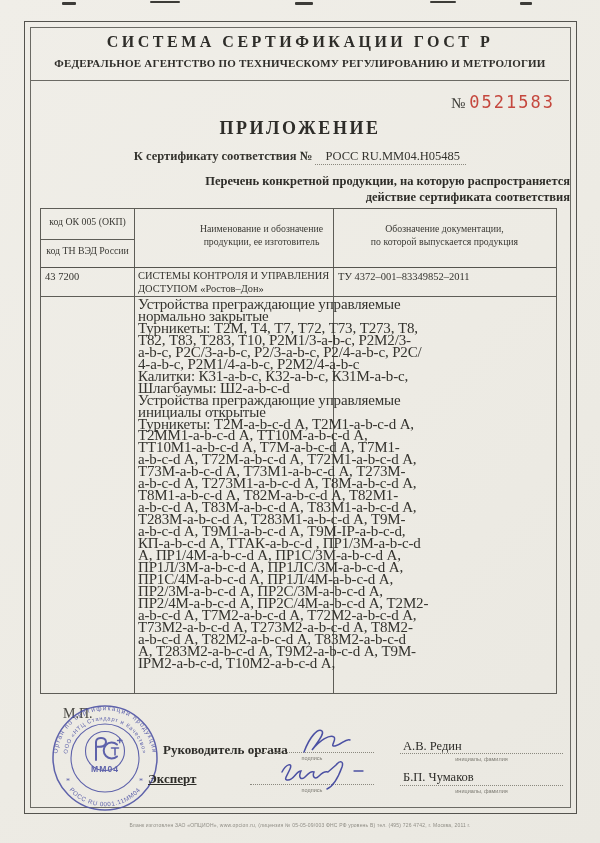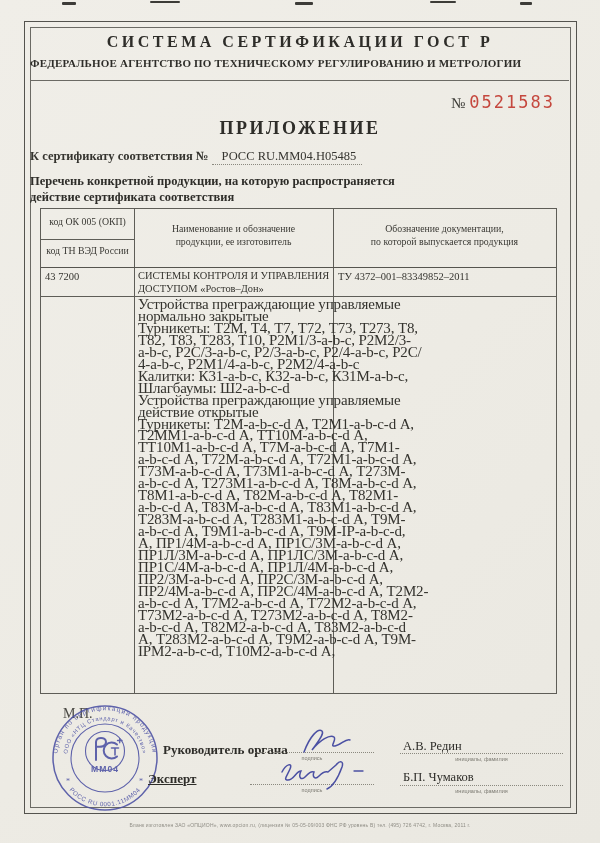--- a/index.html
+++ b/index.html
@@ -1,41 +1,41 @@
 <!DOCTYPE html>
 <html><head>
 <meta charset="utf-8">
 <style>
   html,body{margin:0;padding:0;}
   body{width:600px;height:843px;background:#e9e7e1;font-family:"Liberation Serif","DejaVu Serif",serif;color:#35342f;}
   .page{position:relative;width:600px;height:843px;background:linear-gradient(135deg,#f0eee8 0%,#edebe4 55%,#eae8e1 100%);overflow:hidden;}
   .frame-outer{position:absolute;left:24px;top:21px;width:551px;height:791px;border:1.6px solid #54534e;}
   .frame-inner{position:absolute;left:30px;top:27px;width:539px;height:779px;border:1px solid #6b6a64;}
   .hdr-title{position:absolute;left:30px;top:33px;width:540px;text-align:center;font-weight:bold;font-size:16px;letter-spacing:3.5px;color:#2e2d29;}
-  .hdr-sub{position:absolute;left:30px;top:57px;width:540px;text-align:left;font-weight:bold;font-size:11px;letter-spacing:0.2px;color:#2e2d29;}
+  .hdr-sub{position:absolute;left:30px;top:57px;width:540px;text-align:center;font-weight:bold;font-size:11px;letter-spacing:0.2px;color:#2e2d29;}
   .hdr-rule{position:absolute;left:31px;top:80px;width:538px;border-top:1px solid #6b6a64;}
   .num-line{position:absolute;left:0;top:92px;width:555px;text-align:right;}
   .num-label{font-size:15px;color:#3a3934;}
   .num-value{font-family:"DejaVu Sans Mono","Liberation Mono",monospace;font-size:17px;letter-spacing:2px;color:#c5483e;}
   .app-title{position:absolute;left:30px;top:118px;width:540px;text-align:center;font-weight:bold;font-size:18px;letter-spacing:2.5px;color:#2e2d29;}
-  .cert-line{position:absolute;left:30px;top:149px;width:540px;text-align:left;font-size:12.5px;}
+  .cert-line{position:absolute;left:30px;top:149px;width:540px;text-align:center;font-size:12.5px;}
   .cert-label{font-weight:bold;}
   .cert-value{border-bottom:1.4px dotted #8b897f;padding:0 6px 1px 10px;}
-  .purpose{position:absolute;left:30px;top:174px;width:540px;text-align:left;font-weight:bold;font-size:12.5px;line-height:15.5px;color:#2e2d29;}
+  .purpose{position:absolute;left:30px;top:174px;width:540px;text-align:right;font-weight:bold;font-size:12.5px;line-height:15.5px;color:#2e2d29;}
   
   .tbl{position:absolute;left:40px;top:208px;width:515px;height:484px;border:1px solid #5e5d57;}
   .col-div1{position:absolute;left:93px;top:0;bottom:0;width:0;border-left:1px solid #5e5d57;}
   .col-div2{position:absolute;left:292px;top:0;bottom:0;width:0;border-left:1px solid #5e5d57;}
   .hdr-bottom{position:absolute;left:0;top:58px;width:100%;border-top:1.8px solid #55544e;}
   .c1split{position:absolute;left:0;top:30px;width:93px;border-top:1px solid #5e5d57;}
   .row1-bottom{position:absolute;left:0;top:87px;width:100%;border-top:1px solid #5e5d57;}
   .th{position:absolute;text-align:center;font-size:9.8px;color:#3a3934;line-height:12.5px;}
   .th-c1t{left:0;top:7px;width:93px;}
   .th-c1b{left:0;top:36px;width:93px;}
-  .th-c2{left:93px;top:14px;width:199px;}
+  .th-c2{left:93px;top:14px;width:199px;padding-left:28px;}
   .th-c3{left:292px;top:14px;width:223px;}
   .cell-code{position:absolute;left:4px;top:62px;font-size:10.5px;}
   .cell-prod{position:absolute;left:97px;top:61px;width:192px;font-size:10.4px;line-height:12.8px;}
   .cell-doc{position:absolute;left:297px;top:62px;width:214px;font-size:10.5px;}
   .plines{position:absolute;left:97px;top:90px;width:196px;}
   .pline{font-size:15px;letter-spacing:-0.15px;line-height:11.95px;white-space:nowrap;color:#34332e;}
   
   .sig-label{position:absolute;font-weight:bold;font-size:13px;color:#2e2d29;}
   .sig-head{left:148px;top:742px;margin-left:15px;}
   .sig-exp{left:148px;top:771px;text-decoration:underline;}
@@ -120,31 +120,32 @@
     <div class="plines">
         <div class="pline">Устройства преграждающие управляемые</div>
         <div class="pline">нормально закрытые</div>
         <div class="pline">Турникеты: Т2М,  Т4, Т7, Т72, Т73, Т273, Т8,</div>
         <div class="pline">Т82, Т83, Т283, Т10, Р2М1/3-a-b-c, Р2М2/3-</div>
         <div class="pline">a-b-c, Р2С/3-a-b-c, Р2/3-a-b-c, Р2/4-a-b-c, Р2С/</div>
         <div class="pline">4-a-b-c, Р2М1/4-a-b-c, Р2М2/4-a-b-c</div>
         <div class="pline">Калитки: К31-a-b-c, К32-a-b-c, К31М-a-b-c,</div>
         <div class="pline">Шлагбаумы: Ш2-a-b-c-d</div>
         <div class="pline">Устройства преграждающие управляемые</div>
-        <div class="pline">действие открытые</div>
+        <div class="pline">инициалы открытые</div>
         <div class="pline">Турникеты: Т2М-a-b-c-d А, Т2М1-a-b-c-d А,</div>
         <div class="pline">Т2ММ1-a-b-c-d А, ТТ10М-a-b-c-d А,</div>
         <div class="pline">ТТ10М1-a-b-c-d А, Т7М-a-b-c-d А, Т7М1-</div>
         <div class="pline">a-b-c-d А, Т72М-a-b-c-d А, Т72М1-a-b-c-d А,</div>
         <div class="pline">Т73М-a-b-c-d А, Т73М1-a-b-c-d А, Т273М-</div>
         <div class="pline">a-b-c-d А, Т273М1-a-b-c-d А, Т8М-a-b-c-d А,</div>
         <div class="pline">Т8М1-a-b-c-d А, Т82М-a-b-c-d А, Т82М1-</div>
         <div class="pline">a-b-c-d А, Т83М-a-b-c-d А, Т83М1-a-b-c-d А,</div>
         <div class="pline">Т283М-a-b-c-d А, Т283М1-a-b-c-d А, Т9М-</div>
         <div class="pline">a-b-c-d А, Т9М1-a-b-c-d А, Т9М-IР-a-b-c-d,</div>
+        <div class="pline">КП-a-b-c-d А, ТТАК-a-b-c-d , ПР1/3М-a-b-c-d</div>
         <div class="pline">А, ПР1/4М-a-b-c-d А, ПР1С/3М-a-b-c-d А,</div>
         <div class="pline">ПР1Л/3М-a-b-c-d А, ПР1ЛС/3М-a-b-c-d А,</div>
         <div class="pline">ПР1С/4М-a-b-c-d А, ПР1Л/4М-a-b-c-d А,</div>
         <div class="pline">ПР2/3М-a-b-c-d А, ПР2С/3М-a-b-c-d А,</div>
         <div class="pline">ПР2/4М-a-b-c-d А, ПР2С/4М-a-b-c-d А, Т2М2-</div>
         <div class="pline">a-b-c-d А, Т7М2-a-b-c-d А, Т72М2-a-b-c-d А,</div>
         <div class="pline">Т73М2-a-b-c-d А, Т273М2-a-b-c-d А, Т8М2-</div>
         <div class="pline">a-b-c-d А, Т82М2-a-b-c-d А, Т83М2-a-b-c-d</div>
         <div class="pline">А, Т283М2-a-b-c-d А, Т9М2-a-b-c-d А, Т9М-</div>
         <div class="pline">IРМ2-a-b-c-d, Т10М2-a-b-c-d А,</div>

